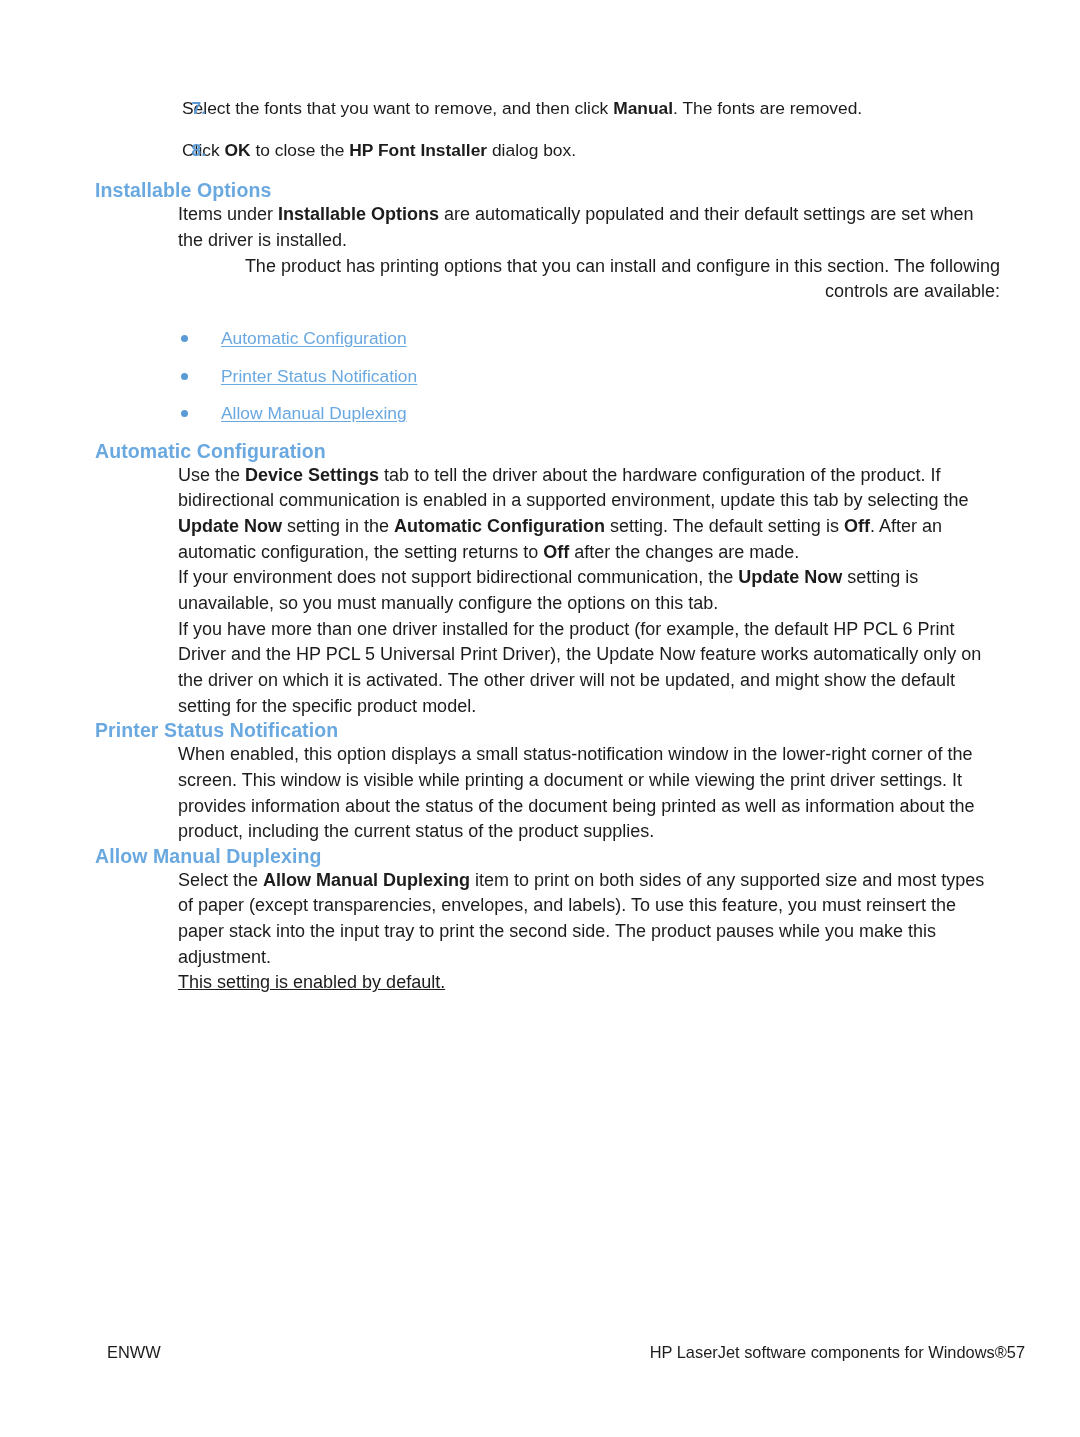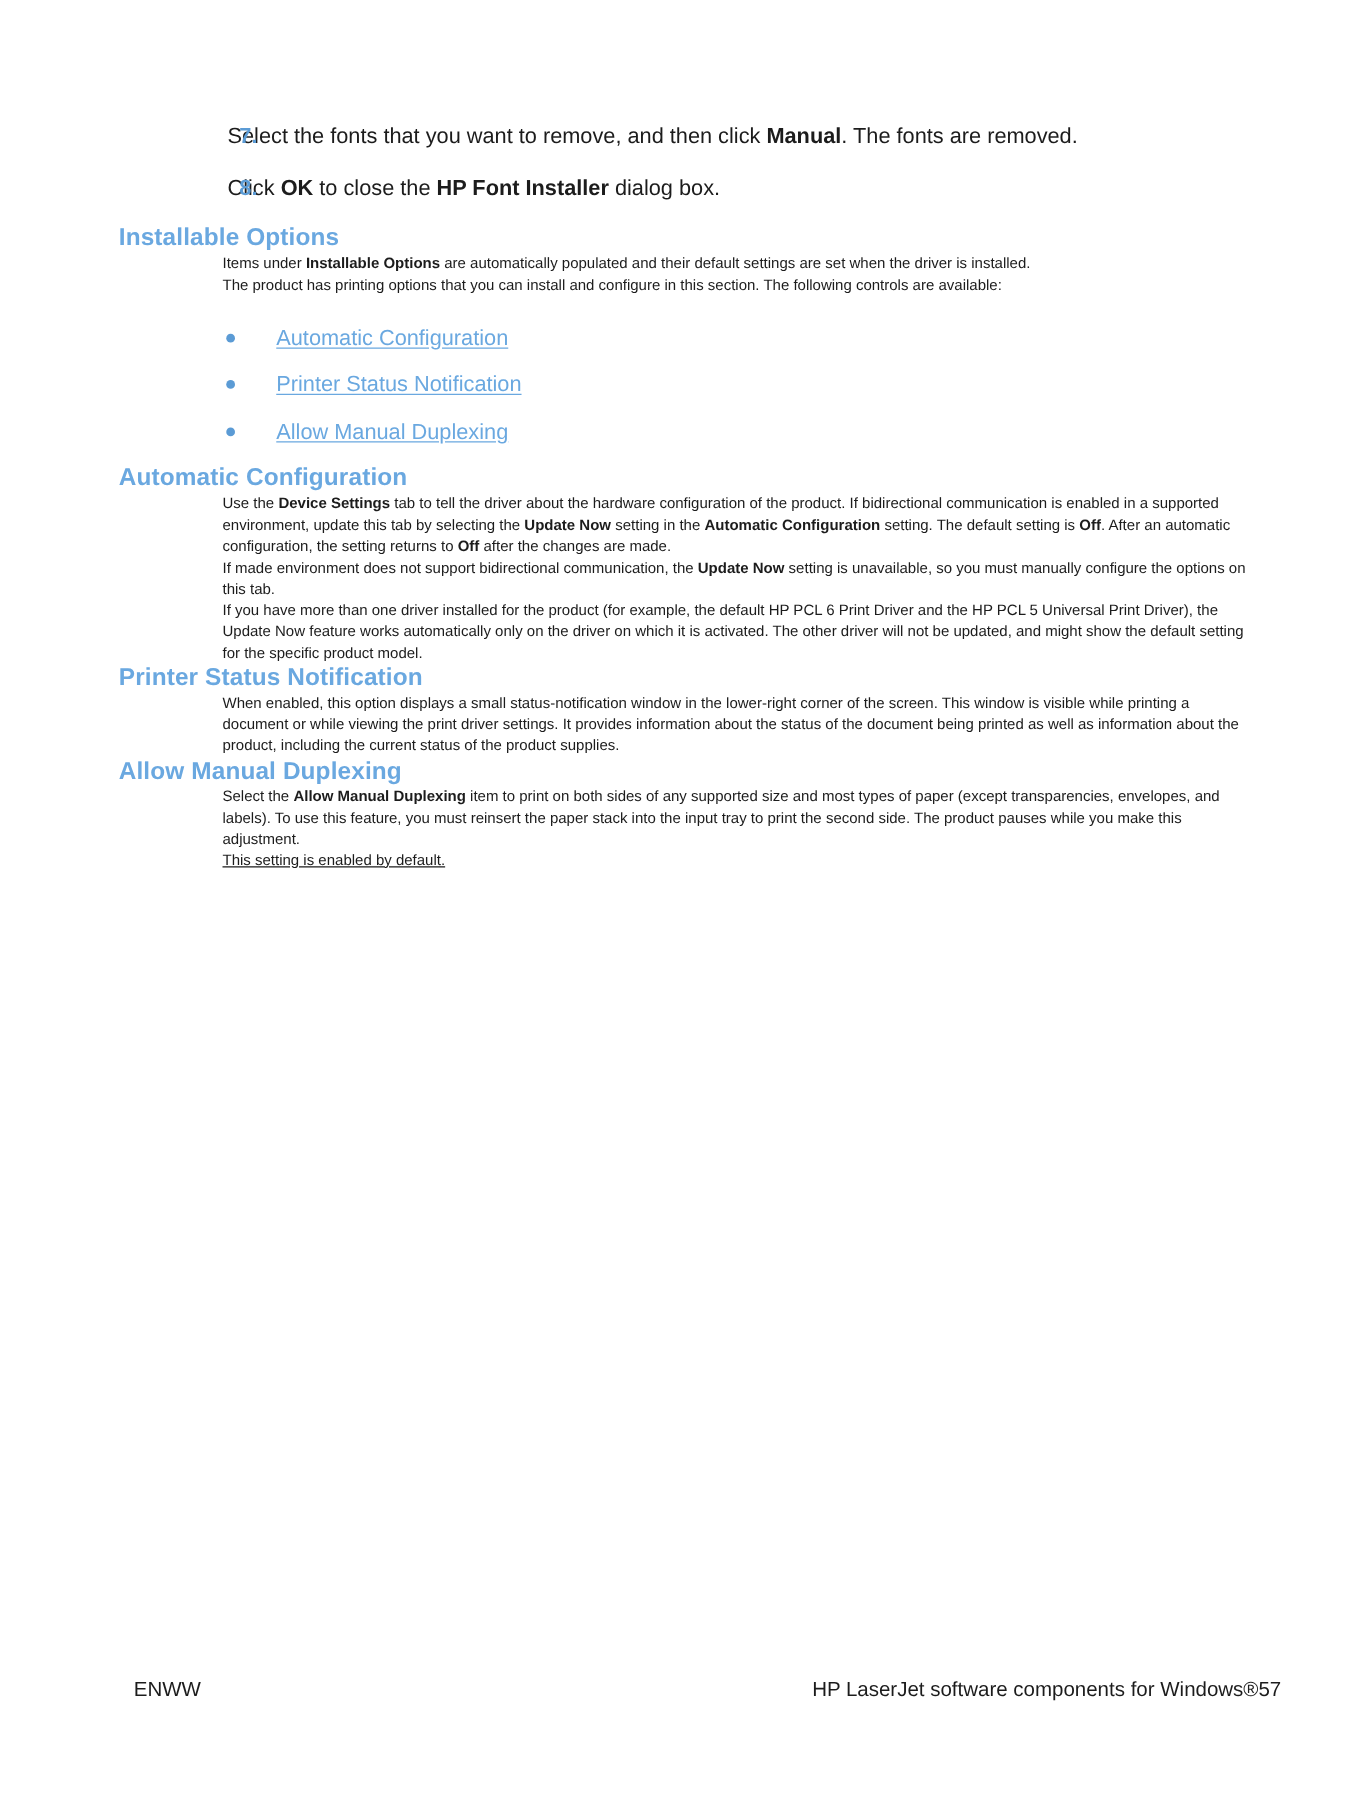--- a/index.html
+++ b/index.html
@@ -68,26 +68,26 @@
   .head-autoconfig  { margin-top: 36px; }
   .head-psn         { margin-top: 36px; }
   .head-amd         { margin-top: 37px; }
 
   
   p.body {
     margin: 0;
     padding-left: 83px;
     width: 822px;
     box-sizing: content-box;
-    font-size: 12px;
+    font-size: 18px;
     line-height: 1.425;
     color: #1c1c1c;
   }
   .gap-24 { margin-top: 24px; }
-  .gap-30 { margin-top: 30px; }
+  .gap-30 { margin-top: 30px; text-align: right; }
   .gap-26 { margin-top: 26px; }
   .gap-22 { margin-top: 22px; text-decoration: underline; }
 
   b { font-weight: bold; }
 
   
   ul.links {
     margin: 22px 0 0 0;
     padding: 0 0 0 83px;
     list-style: none;
@@ -172,21 +172,21 @@
       </li>
       <li>
         <span class="bullet"></span>
         <a href="#">Allow Manual Duplexing</a>
       </li>
     </ul>
 
     <h2 class="sec-head head-autoconfig">Automatic Configuration</h2>
 
     <p class="body gap-24"><span>Use the </span><b>Device Settings</b><span> tab to tell the driver about the hardware configuration of the product. If bidirectional communication is enabled in a supported environment, update this tab by selecting the </span><b>Update Now</b><span> setting in the </span><b>Automatic Configuration</b><span> setting. The default setting is </span><b>Off</b><span>. After an automatic configuration, the setting returns to </span><b>Off</b><span> after the changes are made.</span></p>
-    <p class="body gap-26"><span>If made environment does not support bidirectional communication, the </span><b>Update Now</b><span> setting is unavailable, so you must manually configure the options on this tab.</span></p>
+    <p class="body gap-26"><span>If your environment does not support bidirectional communication, the </span><b>Update Now</b><span> setting is unavailable, so you must manually configure the options on this tab.</span></p>
     <p class="body gap-26"><span>If you have more than one driver installed for the product (for example, the default HP PCL 6 Print Driver and the HP PCL 5 Universal Print Driver), the Update Now feature works automatically only on the driver on which it is activated. The other driver will not be updated, and might show the default setting for the specific product model.</span></p>
 
     <h2 class="sec-head head-psn">Printer Status Notification</h2>
 
     <p class="body gap-24"><span>When enabled, this option displays a small status-notification window in the lower-right corner of the screen. This window is visible while printing a document or while viewing the print driver settings. It provides information about the status of the document being printed as well as information about the product, including the current status of the product supplies.</span></p>
 
     <h2 class="sec-head head-amd">Allow Manual Duplexing</h2>
 
     <p class="body gap-24"><span>Select the </span><b>Allow Manual Duplexing</b><span> item to print on both sides of any supported size and most types of paper (except transparencies, envelopes, and labels). To use this feature, you must reinsert the paper stack into the input tray to print the second side. The product pauses while you make this adjustment.</span></p>
     <p class="body gap-22"><span>This setting is enabled by default.</span></p>

